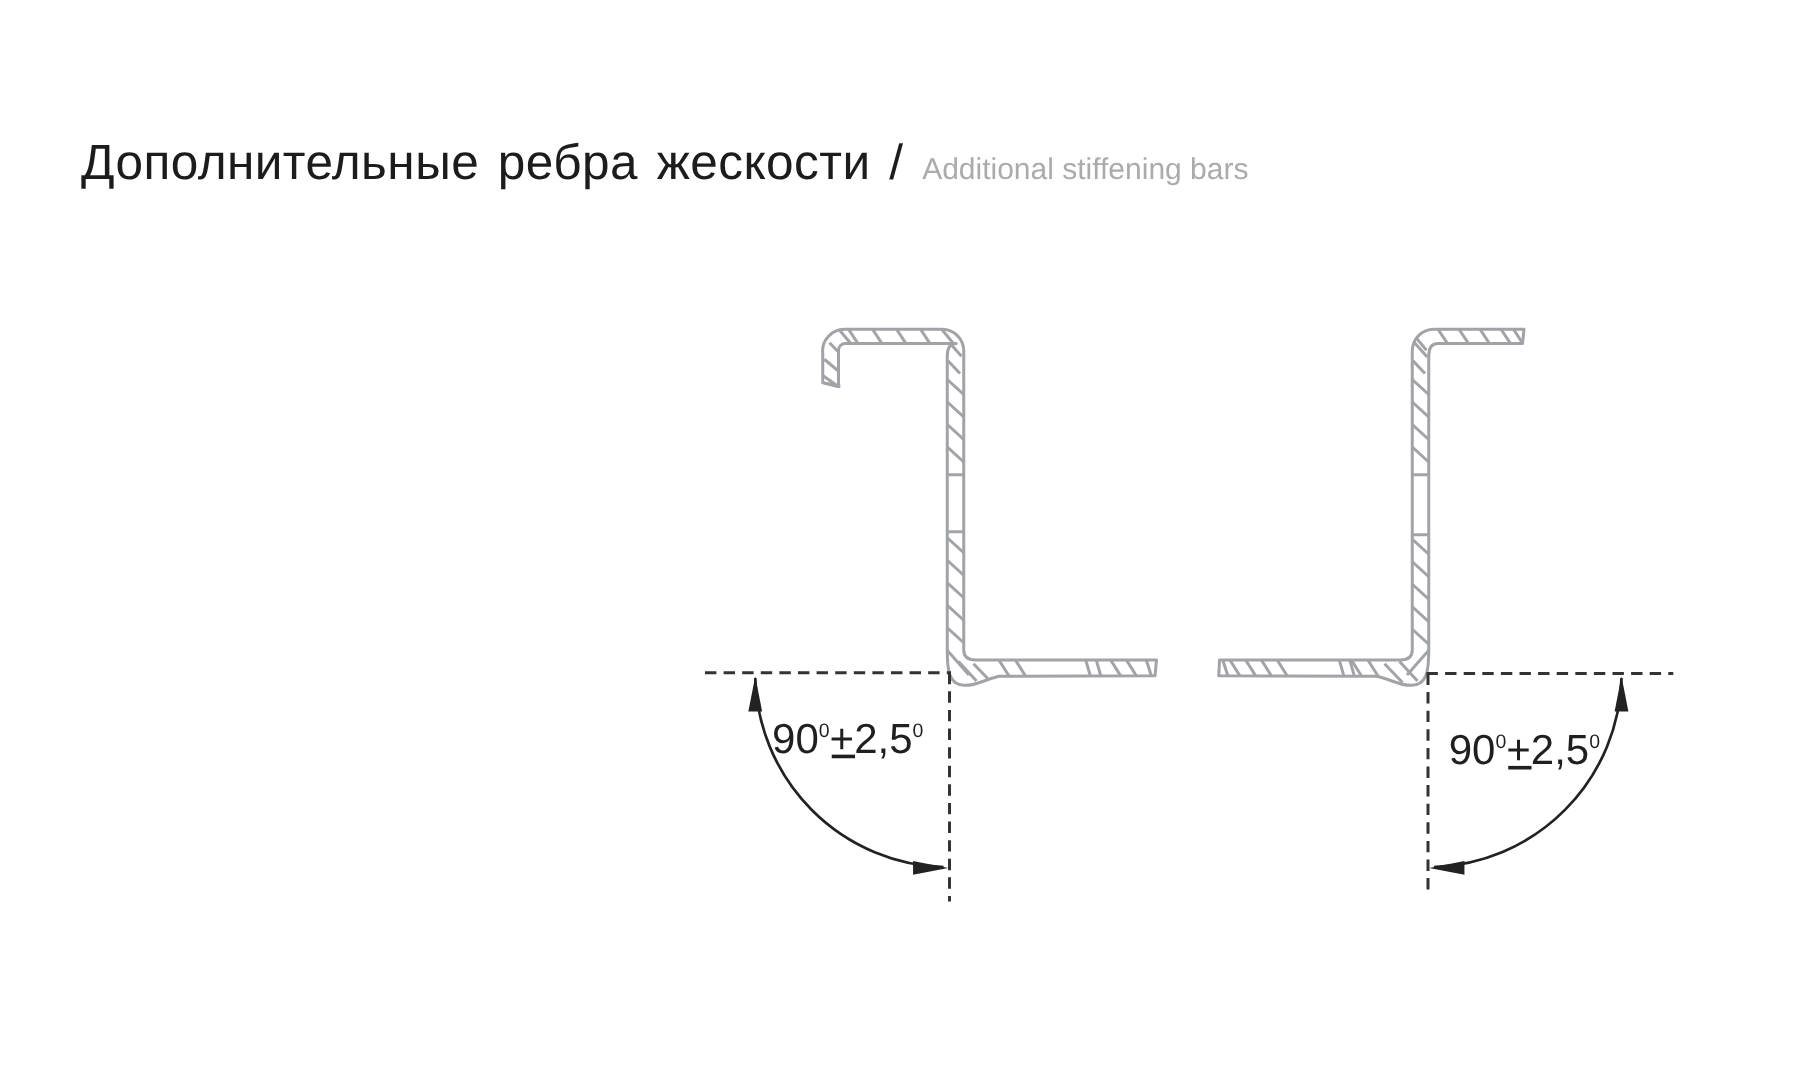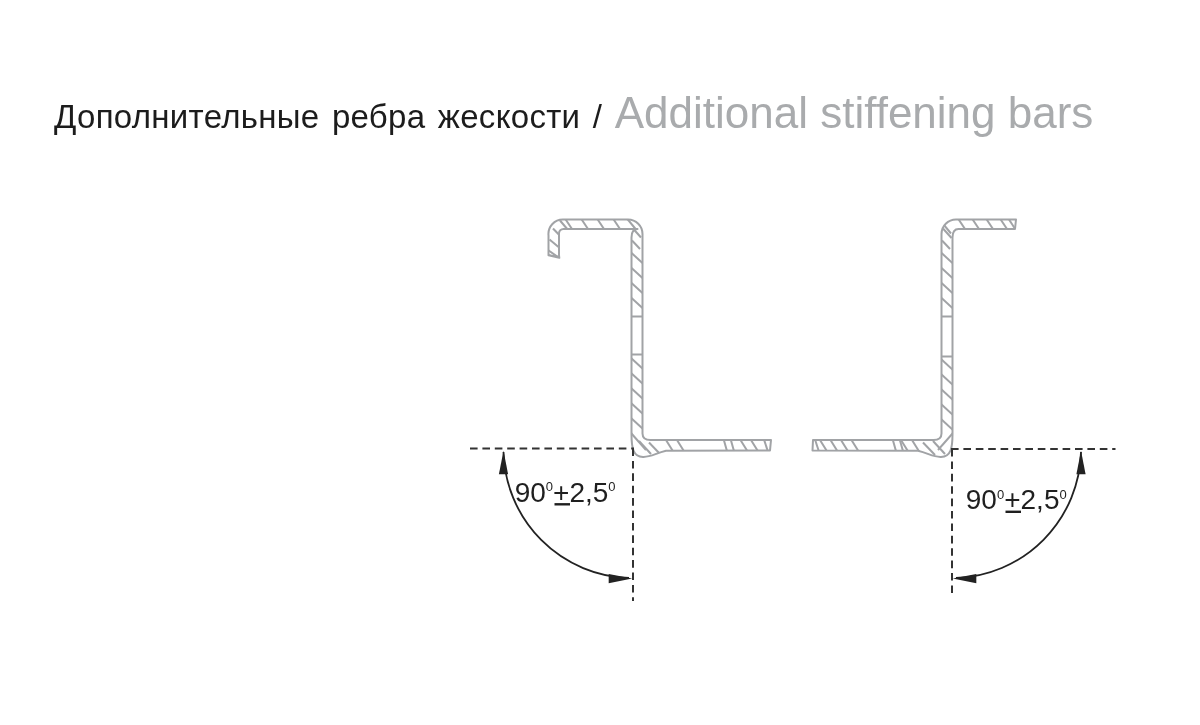--- a/index.html
+++ b/index.html
@@ -1,18 +1,18 @@
 <!DOCTYPE html>
 <html><head><meta charset="utf-8">
 <style>
 html,body{margin:0;padding:0;background:#ffffff;width:1200px;height:725px;overflow:hidden}
 body{position:relative;font-family:"Liberation Sans",sans-serif}
 .title{position:absolute;left:54px;top:90.5px;font-size:33px;line-height:1;color:#1c1c1c;white-space:nowrap;word-spacing:3px}
 .title .ru{letter-spacing:0.3px}
-.title .en{color:#a9abad;font-size:44px;word-spacing:0;letter-spacing:0}
+.title .en{color:#a9abad;font-size:20px;word-spacing:0;letter-spacing:0}
 </style></head>
 <body>
 
 <div class="title"><span class="ru">Дополнительные ребра жескости / </span><span class="en">Additional stiffening bars</span></div>
 
 <svg width="1200" height="725" viewBox="0 0 1200 725" xmlns="http://www.w3.org/2000/svg" style="position:absolute;left:0;top:0">
 <defs>
   <path id="pL" d="M 548.5 255.2 L 548.5 235.5 A 14.5 14.5 0 0 1 563 219.5 L 628 219.5 A 14.5 14.5 0 0 1 642.5 234 L 642.5 433.5 Q 642.5 440 650.5 440 L 771 440 L 770 450.5 L 666 450.8 C 655 453.5 651 457.2 643 456.9 C 633 456.5 631.5 448 631.5 434 L 631.5 237.5 Q 631.5 229 637.5 229 L 563.5 229 A 4.5 4.5 0 0 0 559 233.5 L 559 255 L 559.3 257.8 Z"></path>
   <path id="pR" d="M 1016 219.5 L 956 219.5 A 14.5 14.5 0 0 0 941.5 234 L 941.5 433.5 Q 941.5 440 933.5 440 L 813 440 L 812.5 450.5 L 918 450.8 C 929 453.5 933 457.2 941 456.9 C 951 456.5 952.5 448 952.5 434 L 952.5 237.5 Q 952.5 229 958.5 229 L 1015 229 Z"></path>
   <clipPath id="cL">

